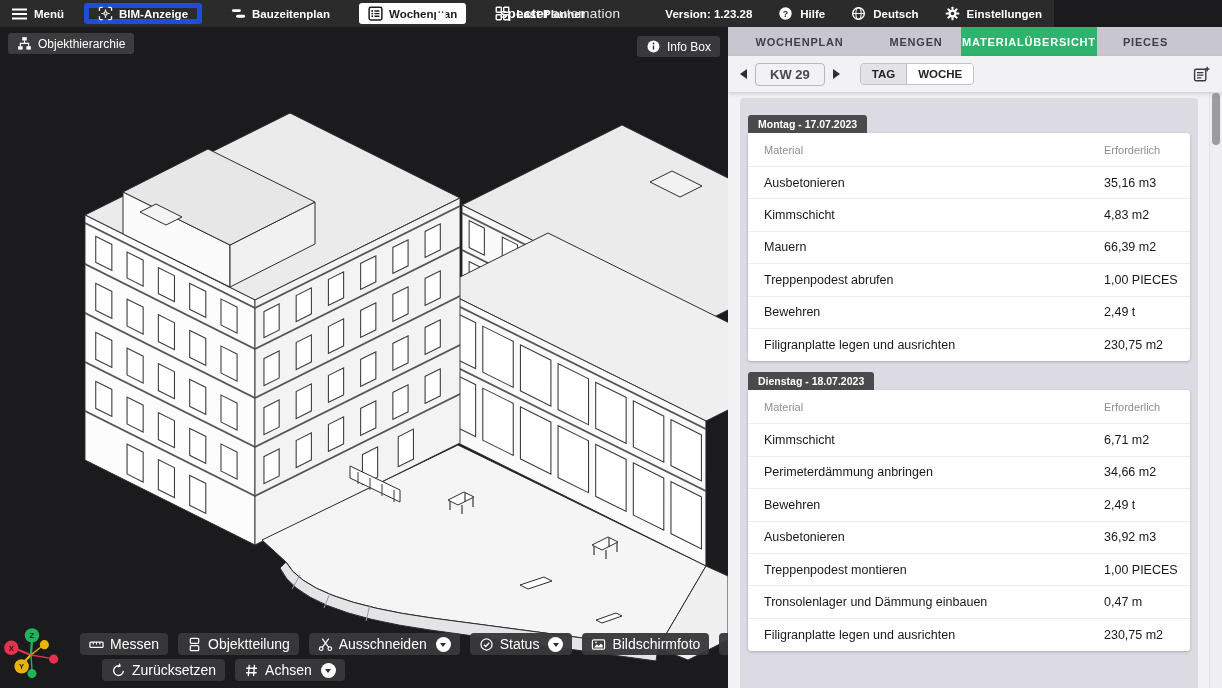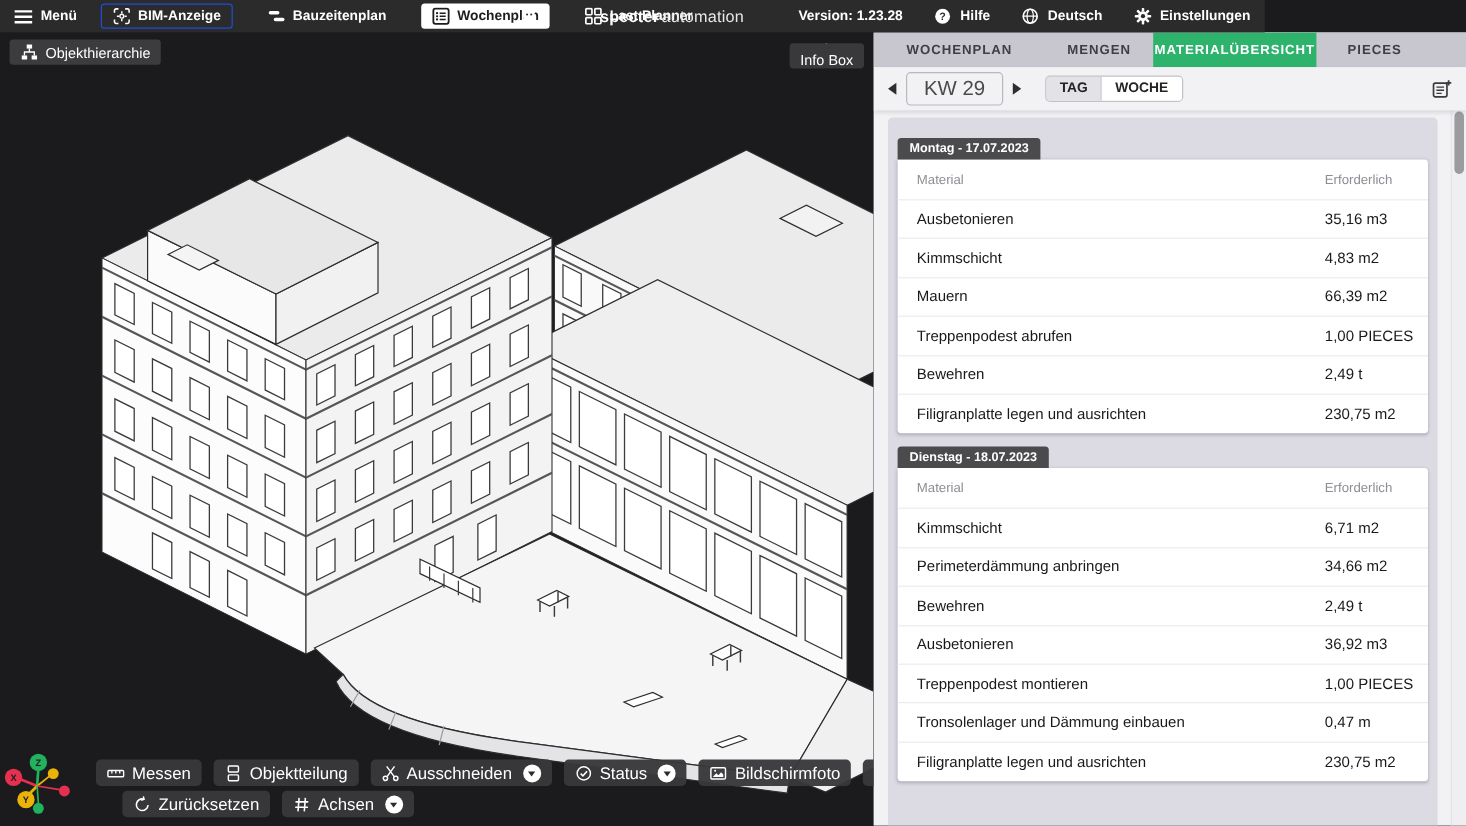--- a/index.html
+++ b/index.html
@@ -6,37 +6,37 @@
   html,body { width:1222px; height:688px; overflow:hidden; background:#1b1b1d;
               font-family:"Liberation Sans", sans-serif; }
 
   
   .topbar { position:absolute; top:0; left:0; width:1054px; height:27px; background:#2b2b2c;
             display:flex; align-items:center; color:#fff; z-index:30; padding:0 12px; }
   .tb-left { display:flex; align-items:center; gap:20px; }
   .menu-btn { display:flex; align-items:center; gap:7px; font-size:11.5px; font-weight:700; cursor:pointer; }
   .tb-btn { display:flex; align-items:center; gap:6px; height:21px; padding:0 9px; border-radius:3px;
             font-size:11.5px; font-weight:700; color:#fff; background:transparent; border:none; cursor:pointer; }
-  .tb-btn.outlined { border:1px solid #1d4ed8;text-align:center; }
+  .tb-btn.outlined { border:5px solid #1d4ed8;text-align:center; }
   .tb-btn.white { background:#fff; color:#1d1d1f; }
   .brand { position:absolute; left:50%; transform:translateX(-50%); display:flex; align-items:center; gap:6px;
            font-size:13.5px; letter-spacing:.2px; }
   .brand .b { font-weight:700;margin-left:46px; }
   .brand .l { font-weight:300; color:#e8e8e8; margin-left:-2px; }
   .tb-right { margin-left:auto; display:flex; align-items:center; gap:26px; }
   .tb-action { display:flex; align-items:center; gap:7px; font-size:11.5px; font-weight:700; cursor:pointer; }
   .version { font-size:11.5px; font-weight:700; }
 
   
   .viewer { position:absolute; top:27px; left:0; width:728px; height:661px; background:#1b1b1d; overflow:hidden; }
   .viewer svg.scene { position:absolute; top:0; left:0; }
   .vp-chip { position:absolute; display:flex; align-items:center; gap:6px; height:21px; padding:0 9px;
              background:#3c3c3e; border:none; border-radius:3px; color:#fff; font-size:12px; cursor:pointer; z-index:5;}
   .vp-chip.oh { top:6px; left:8px; }
-  .vp-chip.ib { top:9px; right:8px; background:#39393b;flex-direction:column; }
+  .vp-chip.ib { top:9px; right:8px; background:#39393b; }
   .toolrow { position:absolute; left:80px; display:flex; gap:10px; z-index:6; }
   .toolrow.r1 { bottom:33px; }
   .toolrow.r2 { bottom:7px;padding-left:22px; }
   .tool-btn { display:flex; align-items:center; gap:6px; height:22px; padding:0 9px; border-radius:4px;
               background:rgba(56,56,58,.96); border:none; color:#fff; font-size:14px; cursor:pointer; white-space:nowrap;}
   .dd { width:15px; height:15px; border-radius:50%; background:#fff; display:flex; align-items:center;
         justify-content:center; margin-left:3px; cursor:pointer; }
   .dd i { display:block; width:0; height:0; border-left:3.5px solid transparent; border-right:3.5px solid transparent;
           border-top:4.5px solid #2c2c2e; margin-top:1px; }
   .gizmo { position:absolute; left:2px; bottom:2px; z-index:6; cursor:grab; }
@@ -46,21 +46,21 @@
   .tabs { display:flex; height:29px; background:#c8c7cf; }
   .tab { display:flex; align-items:center; justify-content:center; font-size:11px; font-weight:700;
          letter-spacing:.8px; color:#3f3e46; cursor:pointer; }
   .tab.t0{width:143px;} .tab.t1{width:90px;} .tab.t2{width:136px;} .tab.t3{width:97px;}
   .tab.active { background:#2eb36d; color:#fff; }
   .weeknav { position:relative; height:36px; display:flex; align-items:center; padding:0 12px; gap:8px;
              background:#f2f1f4; box-shadow:0 2px 4px rgba(70,70,95,.18); z-index:4; }
   .arr { width:0; height:0; border-style:solid; cursor:pointer; }
   .arr.left { border-width:5px 7px 5px 0; border-color:transparent #2e2e30 transparent transparent; }
   .arr.right { border-width:5px 0 5px 7px; border-color:transparent transparent transparent #2e2e30; }
-  .week-chip { border:1px solid #b9b8c0; border-radius:4px; padding:3px 14px; font-size:17px; font-weight:400;
+  .week-chip { border:1px solid #b9b8c0; border-radius:4px; padding:3px 14px; font-size:13px; font-weight:700;
                color:#4a4a4e; cursor:pointer; }
   .toggle { display:flex; margin-left:12px; border:1px solid #c2c1c9; border-radius:4px; overflow:hidden; cursor:pointer;}
   .toggle .seg { padding:4px 11px; font-size:11.5px; font-weight:700; color:#232325; background:#e3e2e6; }
   .toggle .seg.sel { background:#fff; border-left:1px solid #c2c1c9; }
   .note-ic { margin-left:auto; cursor:pointer; display:flex; }
   .card { margin:6px 24px 0 12px; height:590px; background:#dcdbe3; border-radius:4px 4px 0 0;
           padding:16px 8px 0 8px; }
   .card h2 { font-size:15.5px; font-weight:700; color:#151517; margin:0 0 12px 0; }
   .dayblock { margin-bottom:10px; }
   .badge { display:inline-block; background:#4b4b4d; color:#fff; font-size:10.5px; font-weight:700;

